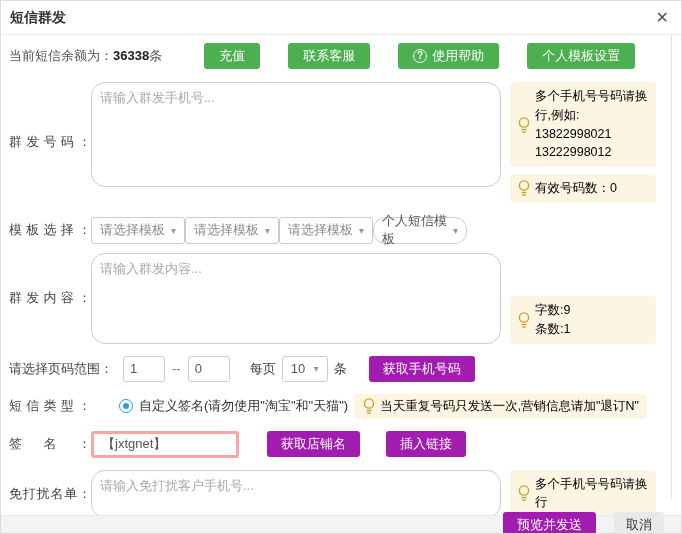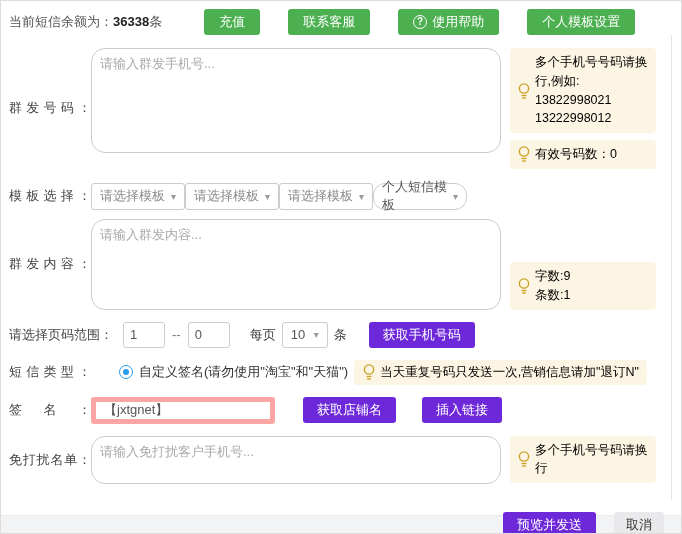--- a/index.html
+++ b/index.html
@@ -44,41 +44,45 @@
 
   
   .sel { width:94px; height:27px; border:1px solid #ccc; border-radius:3px; display:inline-flex; align-items:center; justify-content:space-between; padding:0 8px; color:#8a8a8a; cursor:pointer; background:#fff; }
   .chev { color:#999; font-size:10px; }
 
   
   .inline-row { display:flex; align-items:center; margin-bottom:12px; }
   .num-input { width:42px; height:26px; border:1px solid #ccc; border-radius:3px; padding:0 6px; font-size:13px; color:#555; outline:none; font-family:inherit; }
   .dash { margin:0 7px; color:#777; }
   .perpage-sel { width:46px; height:26px; margin:0 6px; color:#555; }
-  .btn-blue { background:#6d28d9; color:#fff; border:none; border-radius:3px; height:26px; padding:0 14px; font-size:13px; cursor:pointer; font-family:inherit; }
+  .btn-blue { background:#a21caf; color:#fff; border:none; border-radius:3px; height:26px; padding:0 14px; font-size:13px; cursor:pointer; font-family:inherit; }
   .fetch-btn { margin-left:22px; }
 
   
   .radio { width:14px; height:14px; border:1px solid #2b9ceb; border-radius:50%; position:relative; margin-right:6px; flex:0 0 auto; align-self:center; }
   .radio::after { content:""; position:absolute; left:3px; top:3px; width:6px; height:6px; border-radius:50%; background:#2b9ceb; }
   .radio-label { color:#333; align-self:center; }
 
   
-  .sig-input { width:184px; height:27px; border:5px solid #fca5a5; border-radius:3px; padding:0 8px; font-size:13px; color:#555; outline:none; font-family:inherit; }
+  .sig-input { width:148px; height:27px; border:3px solid #fca5a5; border-radius:3px; padding:0 8px; font-size:13px; color:#555; outline:none; font-family:inherit; }
   .sig-btn1 { margin-left:28px; } .sig-btn2 { margin-left:26px; }
 
   
   .footer { position:absolute; left:0; right:0; bottom:0; height:18px; background:#f1f3f5; border-top:1px solid #e7e9ea; display:flex; align-items:center; justify-content:flex-end; padding-right:17px; gap:18px; }
   .btn-cancel { background:#e9e9eb; color:#333; border:none; border-radius:3px; height:26px; padding:0 12px; font-size:13px; cursor:pointer; font-family:inherit; }
 </style>
 </head>
 <body>
 
 <div class="dialog">
 
+  <div class="titlebar">
+    <span class="title">短信群发</span>
+    <span class="close">✕</span>
+  </div>
 
   <div class="bodyarea">
 
     <div class="balance-row">
       <span class="balance-label">当前短信余额为：</span>
         <span class="balance-value">36338</span>
         <span class="balance-unit">条</span>
       <button class="btn-green tb-gap1">充值</button>
       <button class="btn-green tb-gap">联系客服</button>
       <button class="btn-green tb-gap">

